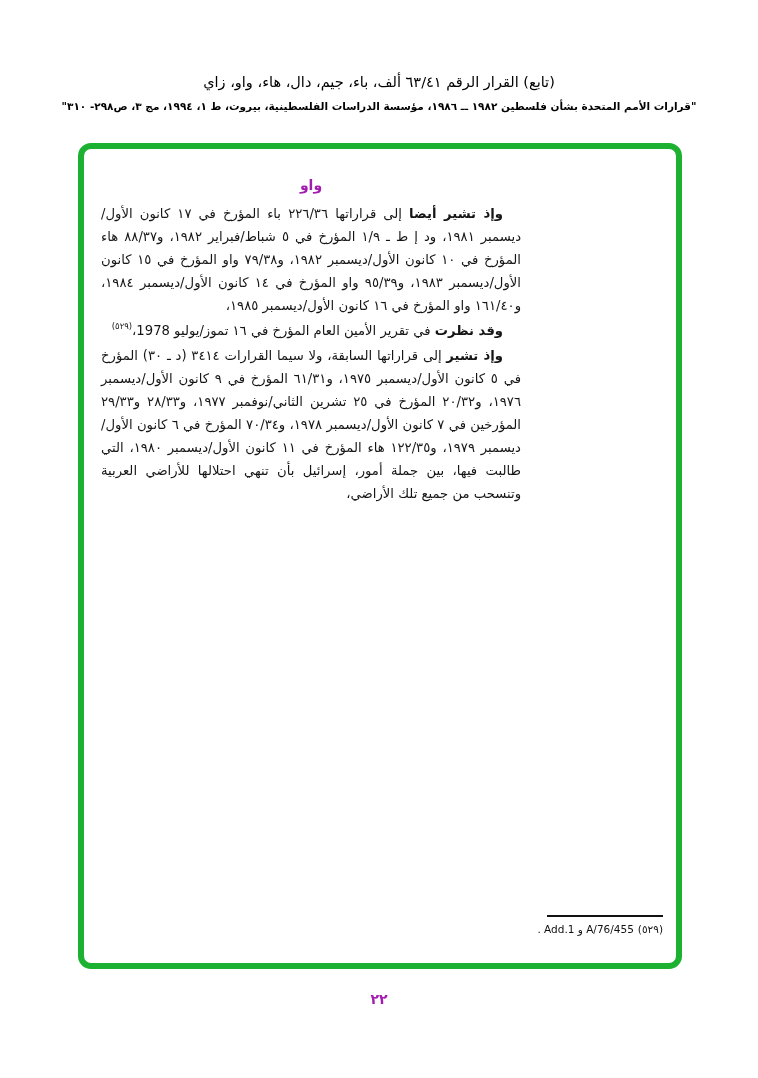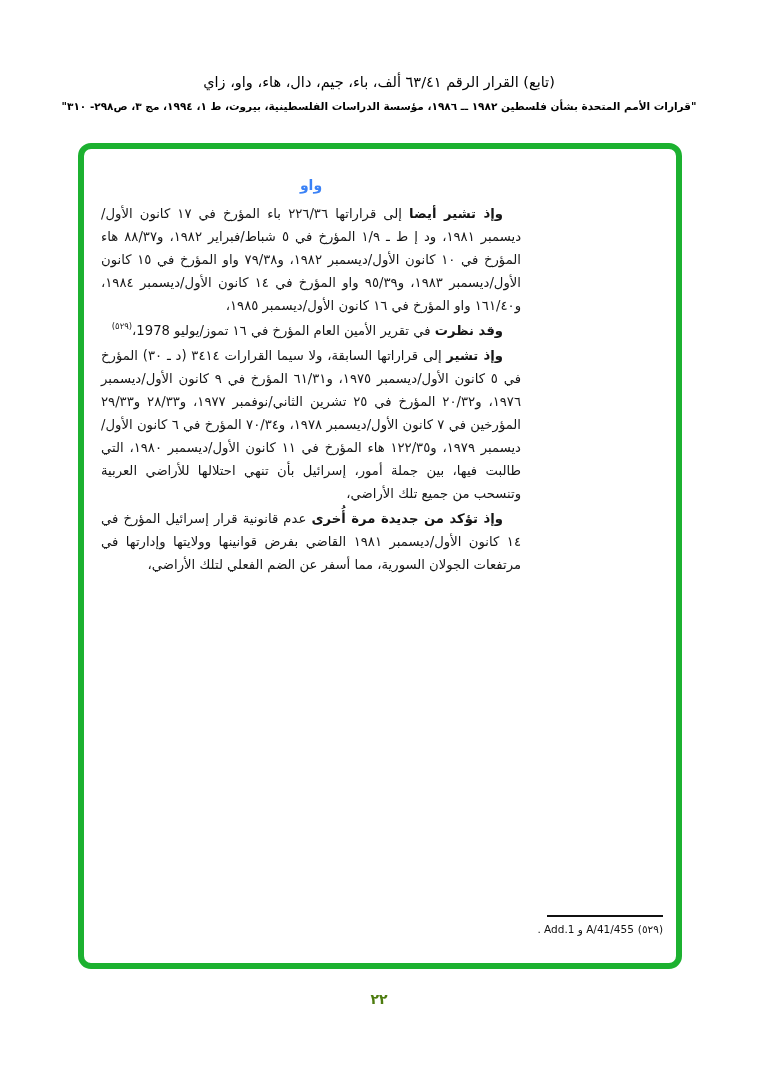--- a/index.html
+++ b/index.html
@@ -19,21 +19,21 @@
   }
   .frame{
     position:absolute;left:78px;top:143px;width:604px;height:826px;
     box-sizing:border-box;border:6px solid #1cb130;border-radius:13px;
     background:#fff;
   }
   .col{
     position:absolute;top:28px;right:155px;width:420px;
   }
   .section-title{
-    text-align:center;font-weight:700;font-size:14px;color:#3b82f6;
+    text-align:center;font-weight:700;font-size:14px;color:#a21caf;
     margin:0 0 9px 0;
   }
   .col p{
     margin:0 0 2px 0;
     text-align:justify;
     text-indent:18px;
     font-size:13.2px;
     line-height:23px;
     color:#151515;
   }
@@ -42,21 +42,21 @@
     font-size:8.5px;line-height:0;vertical-align:6px;letter-spacing:0;
   }
   .footnote{
     position:absolute;right:13px;bottom:28px;width:116px;
     border-top:2px solid #111;padding-top:6px;
     font-size:10.5px;color:#111;white-space:nowrap;text-align:right;
   }
   .footnote .fn-marker{margin-left:4px;}
   .pageno{
     position:absolute;top:991px;left:0;right:0;
-    text-align:center;font-weight:700;font-size:14px;color:#4d7c0f;
+    text-align:center;font-weight:700;font-size:14px;color:#a21caf;
     letter-spacing:2px;
   }
 </style>
 </head>
 <body>
 
 <div class="hdr1">(تابع) القرار الرقم ٦٣/٤١ ألف، باء، جيم، دال، هاء، واو، زاي</div>
 <div class="hdr2">"قرارات الأمم المتحدة بشأن فلسطين ١٩٨٢ ــ ١٩٨٦، مؤسسة الدراسات الفلسطينية، بيروت، ط ١، ١٩٩٤، مج ٣، ص٢٩٨- ٣١٠"</div>
 
 <div class="frame">
@@ -65,22 +65,21 @@
 
 
 
 
     <p><span class="lead">وإذ تشير أيضا</span><span> إلى قراراتها ٢٢٦/٣٦ باء المؤرخ في ١٧ كانون الأول/ديسمبر ١٩٨١، ود إ ط ـ ١/٩ المؤرخ في ٥ شباط/فبراير ١٩٨٢، و٨٨/٣٧ هاء المؤرخ في ١٠ كانون الأول/ديسمبر ١٩٨٢، و٧٩/٣٨ واو المؤرخ في ١٥ كانون الأول/ديسمبر ١٩٨٣، و٩٥/٣٩ واو المؤرخ في ١٤ كانون الأول/ديسمبر ١٩٨٤، و١٦١/٤٠ واو المؤرخ في ١٦ كانون الأول/ديسمبر ١٩٨٥،</span></p>
 
     <p><span class="lead">وقد نظرت</span><span> في تقرير الأمين العام المؤرخ في ١٦ تموز/يوليو 1978،</span><sup class="fnref">(٥٢٩)</sup></p>
 
     <p><span class="lead">وإذ تشير</span><span> إلى قراراتها السابقة، ولا سيما القرارات ٣٤١٤ (د ـ ٣٠) المؤرخ في ٥ كانون الأول/ديسمبر ١٩٧٥، و٦١/٣١ المؤرخ في ٩ كانون الأول/ديسمبر ١٩٧٦، و٢٠/٣٢ المؤرخ في ٢٥ تشرين الثاني/نوفمبر ١٩٧٧، و٢٨/٣٣ و٢٩/٣٣ المؤرخين في ٧ كانون الأول/ديسمبر ١٩٧٨، و٧٠/٣٤ المؤرخ في ٦ كانون الأول/ديسمبر ١٩٧٩، و١٢٢/٣٥ هاء المؤرخ في ١١ كانون الأول/ديسمبر ١٩٨٠، التي طالبت فيها، بين جملة أمور، إسرائيل بأن تنهي احتلالها للأراضي العربية وتنسحب من جميع تلك الأراضي،</span></p>
 
-    <p><span class="lead">وإذ تؤكد من جديدة مرة أُخرى</span><span> عدم قانونية قرار إسرائيل المؤرخ في ١٤ كانون الأول/ديسمبر ١٩٨١ القاضي بفرض قوانينها وولايتها وإدارتها في مرتفعات الجولان السورية، مما أسفر عن الضم الفعلي لتلك الأراضي،</span></p>
 
   </div>
 
   <div class="footnote">
-    <span class="fn-marker">(٥٢٩)</span><span>A/41/455 و Add.1 .</span>
+    <span class="fn-marker">(٥٢٩)</span><span>A/76/455 و Add.1 .</span>
   </div>
 </div>
 
 <div class="pageno">٢٢</div>
 
 </body></html>

